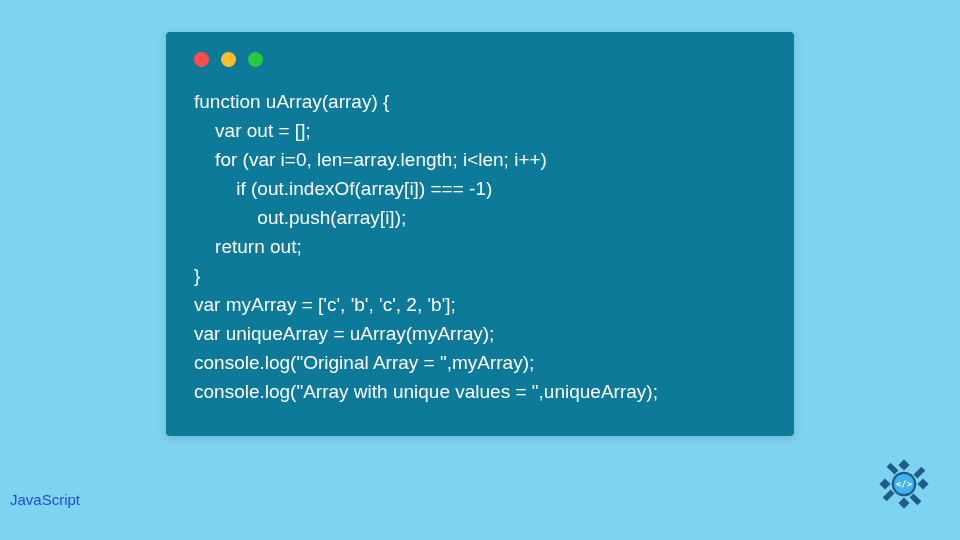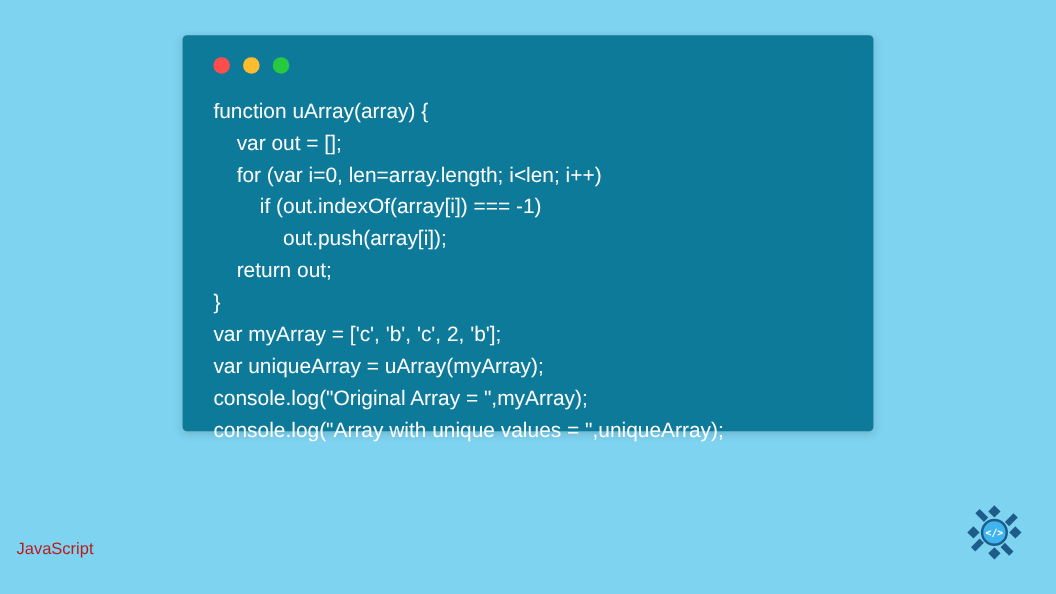--- a/index.html
+++ b/index.html
@@ -8,21 +8,21 @@
     background: #7ed3f0;
     font-family: Arial, Helvetica, sans-serif;
     position: relative;
     overflow: hidden;
   }
   .code-window {
     position: absolute;
     left: 166px;
     top: 32px;
     width: 628px;
-    height: 360px;
+    height: 404px;
     background: #0e7a9a;
     border-radius: 4px;
     padding: 20px 24px 20px 28px;
     box-shadow: 0 2px 8px rgba(0,0,0,0.15);
   }
   .traffic-lights {
     display: flex;
     gap: 12px;
     margin-bottom: 20px;
   }
@@ -41,24 +41,24 @@
     line-height: 29px;
     white-space: pre;
   }
   .js-badge {
     position: absolute;
     left: 5px;
     bottom: 30px;
     width: 80px;
   }
   .js-label {
-    color: #b91c1c;
+    color: #1d4ed8;
     font-size: 15px;
     font-weight: 500;
-    text-align: right;
+    text-align: center;
     margin-bottom: 2px;
   }
   .js-square {
     width: 56px;
     height: 56px;
     background: #f7b500;
     display: flex;
     align-items: center;
     justify-content: center;
     position: relative;

